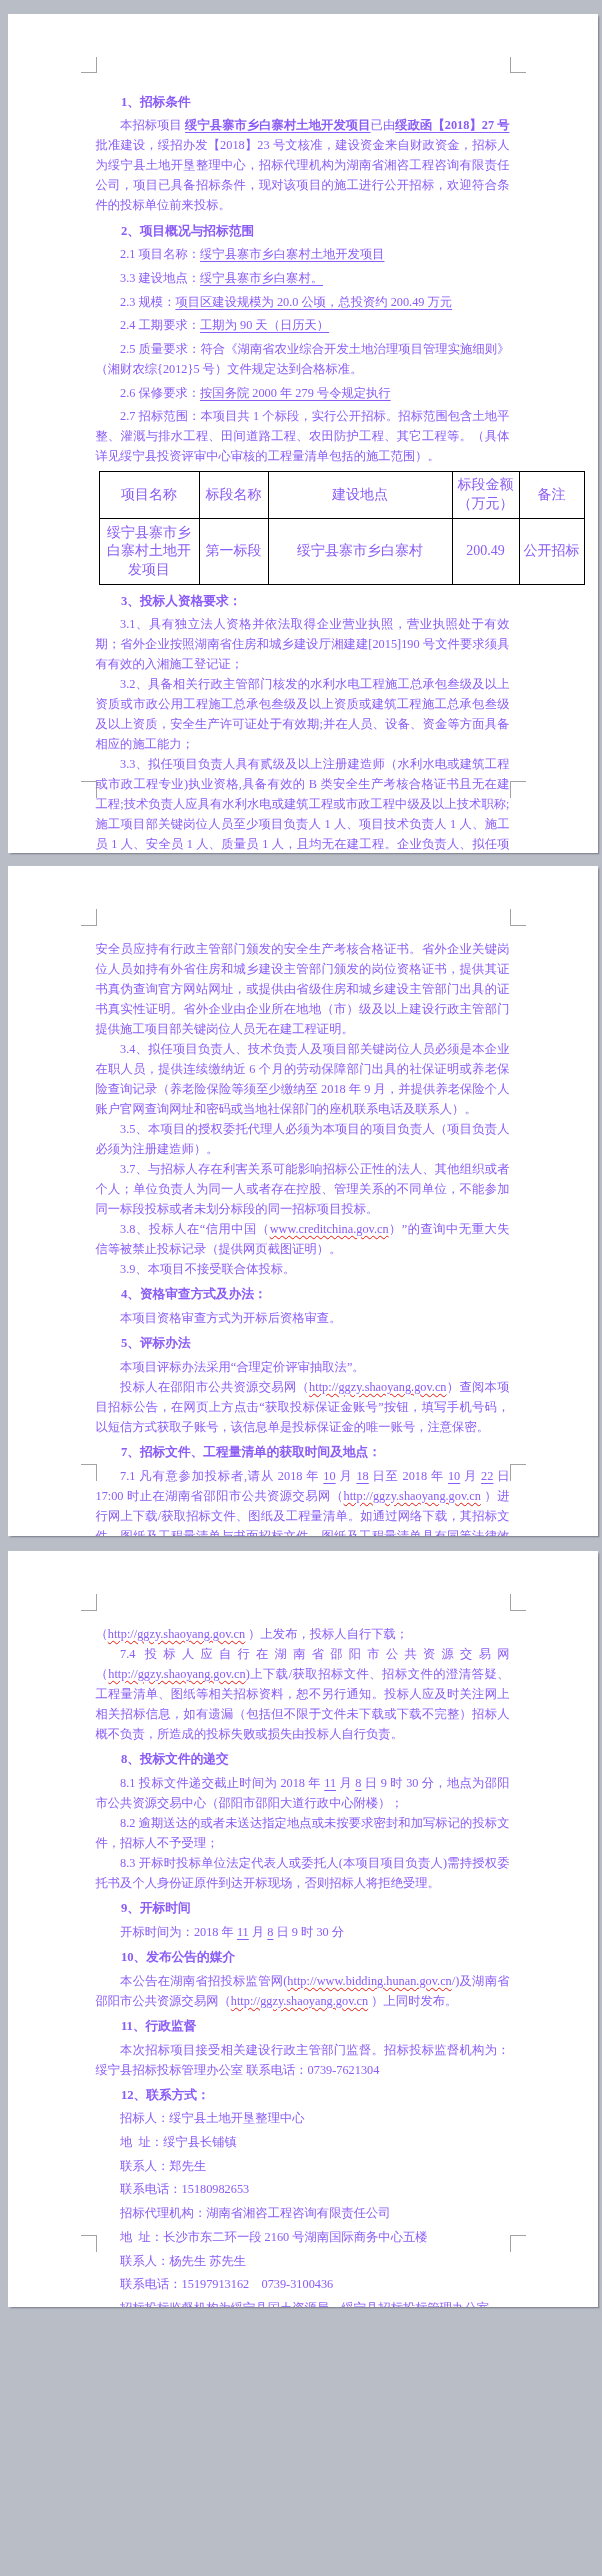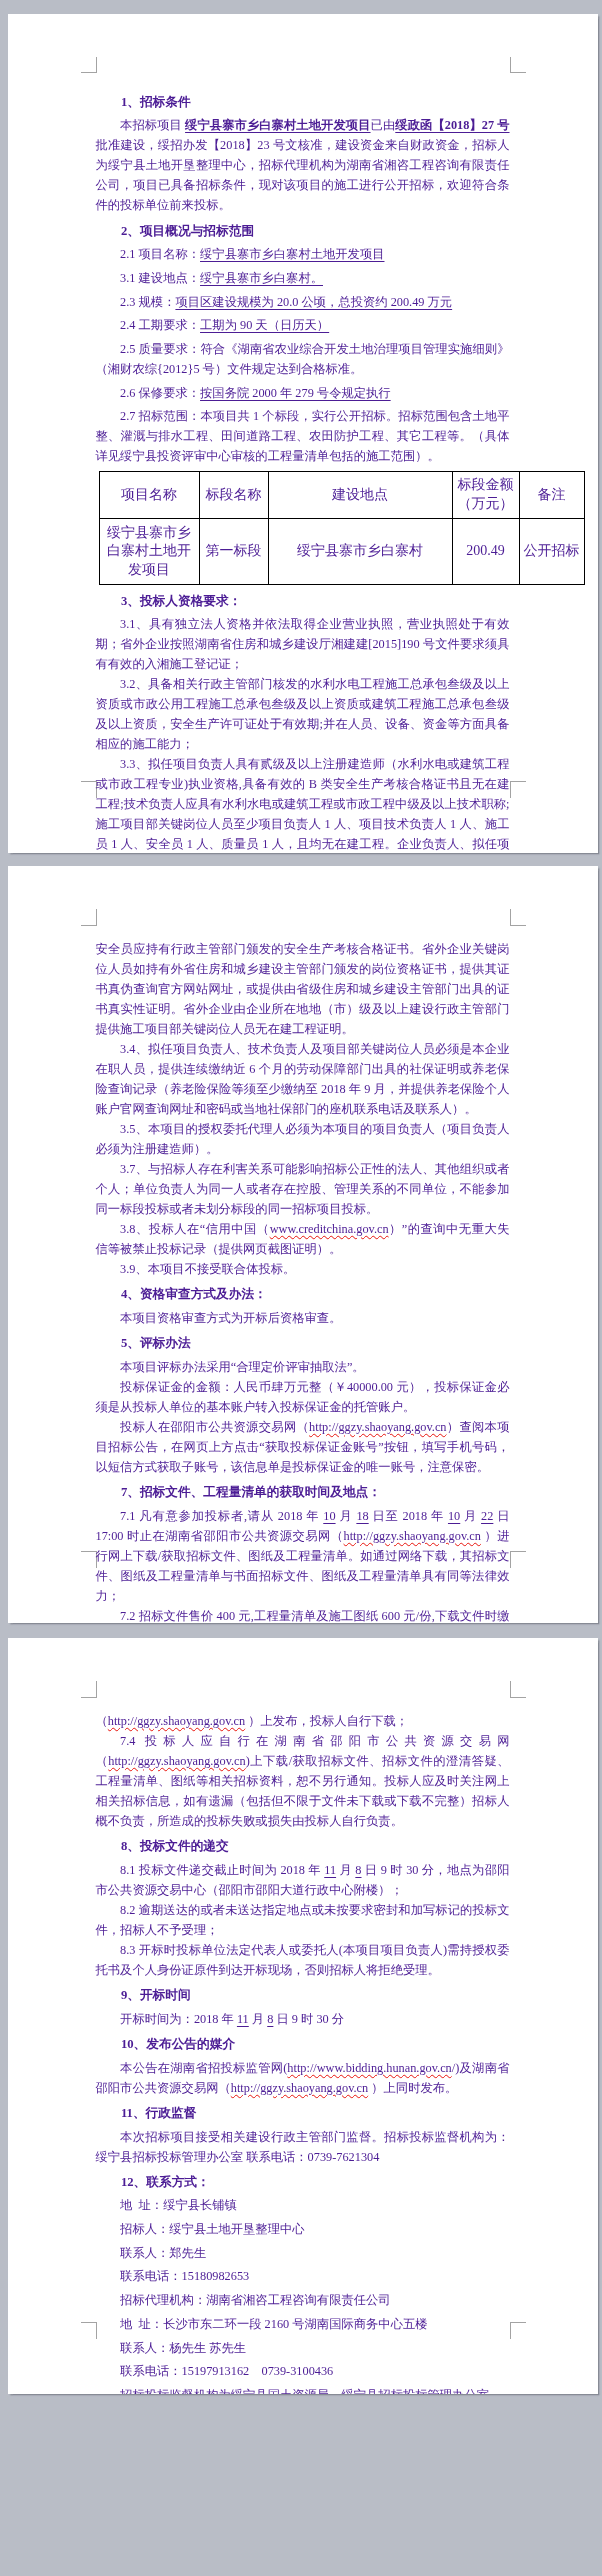--- a/index.html
+++ b/index.html
@@ -12,27 +12,27 @@
   .canvas{padding-top:13.5px;}
   .page{
     position:relative;
     width:590px;
     margin-left:7.5px;
     background:#ffffff;
     box-shadow:1.5px 1.5px 1.5px #878b95;
     overflow:hidden;
   }
   .page-1{height:839px;margin-bottom:13.5px;}
-  .page-2{height:757px;margin-bottom:15px;}
+  .page-2{height:670px;margin-bottom:15px;}
   .page-3{height:756px;}
   .content{
     position:absolute;
     left:88px;top:73px;
     width:414px;
-    color:#4c1d95;
+    color:#8b5cf6;
     font-size:12.3px;
     line-height:20px;
     text-align:justify;
   }
   
   .mark{position:absolute;width:15.7px;height:15.7px;}
   .mark.tl{left:73px;top:43px;border-right:0.7px solid #a3a3a3;border-bottom:0.7px solid #a3a3a3;}
   .mark.tr{left:502px;top:43px;border-left:0.7px solid #a3a3a3;border-bottom:0.7px solid #a3a3a3;}
   .mark.bml{left:73px;bottom:55px;border-right:0.7px solid #a3a3a3;border-top:0.7px solid #a3a3a3;}
   .mark.bmr{left:502px;bottom:55px;border-left:0.7px solid #a3a3a3;border-top:0.7px solid #a3a3a3;}
@@ -76,21 +76,21 @@
   <div class="page page-1">
     <div class="mark tl"></div>
     <div class="mark tr"></div>
     <div class="mark bml"></div>
     <div class="mark bmr"></div>
     <div class="content">
         <div class="blk h"><span>1、招标条件</span></div>
         <div class="blk p"><span>本招标项目 </span><span class="rb ru">绥宁县寨市乡白寨村土地开发项目</span><span>已由</span><span class="rb ru">绥政函【2018】27 号</span><span>批准建设，绥招办发【2018】23 号文核准，建设资金来自财政资金，招标人为绥宁县土地开垦整理中心，招标代理机构为湖南省湘咨工程咨询有限责任公司，项目已具备招标条件，现对该项目的施工进行公开招标，欢迎符合条件的投标单位前来投标。</span></div>
         <div class="blk h"><span>2、项目概况与招标范围</span></div>
         <div class="blk pi"><span>2.1  项目名称：</span><span class="ru">绥宁县寨市乡白寨村土地开发项目</span></div>
-        <div class="blk pi"><span>3.1  建设地点：</span><span class="ru">绥宁县寨市乡白寨村。</span></div>
+        <div class="blk pi"><span>3.3  建设地点：</span><span class="ru">绥宁县寨市乡白寨村。</span></div>
         <div class="blk pi"><span>2.3  规模：</span><span class="ru">项目区建设规模为 20.0 公顷，总投资约 200.49 万元</span></div>
         <div class="blk pi"><span>2.4  工期要求：</span><span class="ru">工期为 90 天（日历天）</span></div>
         <div class="blk pi"><span>2.5  质量要求：符合《湖南省农业综合开发土地治理项目管理实施细则》（湘财农综{2012}5 号）文件规定达到合格标准。</span></div>
         <div class="blk pi"><span>2.6  保修要求：</span><span class="ru">按国务院 2000 年 279 号令规定执行</span></div>
         <div class="blk p"><span>2.7 招标范围：本项目共 1 个标段，实行公开招标。招标范围包含土地平整、灌溉与排水工程、田间道路工程、农田防护工程、其它工程等。（具体详见绥宁县投资评审中心审核的工程量清单包括的施工范围）。</span></div>
         <table class="doc-table">
           <colgroup>
             <col class="c1">
             <col class="c2">
             <col class="c3">
@@ -133,21 +133,20 @@
         <div class="blk pc"><span>安全员应持有行政主管部门颁发的安全生产考核合格证书。省外企业关键岗位人员如持有外省住房和城乡建设主管部门颁发的岗位资格证书，提供其证书真伪查询官方网站网址，或提供由省级住房和城乡建设主管部门出具的证书真实性证明。省外企业由企业所在地地（市）级及以上建设行政主管部门提供施工项目部关键岗位人员无在建工程证明。</span></div>
         <div class="blk p"><span>3.4、拟任项目负责人、技术负责人及项目部关键岗位人员必须是本企业在职人员，提供连续缴纳近 6 个月的劳动保障部门出具的社保证明或养老保险查询记录（养老险保险等须至少缴纳至 2018 年 9 月，并提供养老保险个人账户官网查询网址和密码或当地社保部门的座机联系电话及联系人）。</span></div>
         <div class="blk p"><span>3.5、本项目的授权委托代理人必须为本项目的项目负责人（项目负责人必须为注册建造师）。</span></div>
         <div class="blk p"><span>3.7、与招标人存在利害关系可能影响招标公正性的法人、其他组织或者个人；单位负责人为同一人或者存在控股、管理关系的不同单位，不能参加同一标段投标或者未划分标段的同一招标项目投标。</span></div>
         <div class="blk p"><span>3.8、投标人在“信用中国（</span><span class="rw">www.creditchina.gov.cn</span><span>）”的查询中无重大失信等被禁止投标记录（提供网页截图证明）。</span></div>
         <div class="blk p"><span>3.9、本项目不接受联合体投标。</span></div>
         <div class="blk h"><span>4、资格审查方式及办法：</span></div>
         <div class="blk p"><span>本项目资格审查方式为开标后资格审查。</span></div>
         <div class="blk h"><span>5、评标办法</span></div>
         <div class="blk p"><span>本项目评标办法采用“合理定价评审抽取法”。</span></div>
-        <div class="blk p"><span>投标保证金的金额：人民币肆万元整（￥40000.00 元），投标保证金必须是从投标人单位的基本账户转入投标保证金的托管账户。</span></div>
         <div class="blk p"><span>投标人在邵阳市公共资源交易网（</span><span class="rw">http://ggzy.shaoyang.gov.cn</span><span>）查阅本项目招标公告，在网页上方点击“获取投标保证金账号”按钮，填写手机号码，以短信方式获取子账号，该信息单是投标保证金的唯一账号，注意保密。</span></div>
         <div class="blk h"><span>7、招标文件、工程量清单的获取时间及地点：</span></div>
         <div class="blk p"><span>7.1 凡有意参加投标者,请从 2018 年 </span><span class="ru">10</span><span> 月 </span><span class="ru">18</span><span> 日至 2018 年 </span><span class="ru">10</span><span> 月 </span><span class="ru">22</span><span> 日 17:00 时止在湖南省邵阳市公共资源交易网（</span><span class="rw">http://ggzy.shaoyang.gov.cn</span><span> ）进行网上下载/获取招标文件、图纸及工程量清单。如通过网络下载，其招标文件、图纸及工程量清单与书面招标文件、图纸及工程量清单具有同等法律效力；</span></div>
         <div class="blk p"><span>7.2 招标文件售价 400 元,工程量清单及施工图纸 600 元/份,下载文件时缴纳；开标时验证支付证明；</span></div>
       </div>
   </div>
 
   <div class="page page-3">
     <div class="mark tl"></div>
     <div class="mark tr"></div>
@@ -160,22 +159,22 @@
         <div class="blk p"><span>8.1 投标文件递交截止时间为 2018 年 </span><span class="ru">11</span><span> 月 </span><span class="ru">8</span><span> 日 9 时 30 分，地点为邵阳市公共资源交易中心（邵阳市邵阳大道行政中心附楼）；</span></div>
         <div class="blk p"><span>8.2 逾期送达的或者未送达指定地点或未按要求密封和加写标记的投标文件，招标人不予受理；</span></div>
         <div class="blk p"><span>8.3 开标时投标单位法定代表人或委托人(本项目项目负责人)需持授权委托书及个人身份证原件到达开标现场，否则招标人将拒绝受理。</span></div>
         <div class="blk h"><span>9、开标时间</span></div>
         <div class="blk p"><span>开标时间为：2018 年 </span><span class="ru">11</span><span> 月 </span><span class="ru">8</span><span> 日 9 时 30 分</span></div>
         <div class="blk h"><span>10、发布公告的媒介</span></div>
         <div class="blk p"><span>本公告在湖南省招投标监管网(</span><span class="rw">http://www.bidding.hunan.gov.cn</span><span>/)及湖南省邵阳市公共资源交易网（</span><span class="rw">http://ggzy.shaoyang.gov.cn</span><span> ）上同时发布。</span></div>
         <div class="blk h"><span>11、行政监督</span></div>
         <div class="blk p"><span>本次招标项目接受相关建设行政主管部门监督。招标投标监督机构为：绥宁县招标投标管理办公室 联系电话：0739-7621304</span></div>
         <div class="blk h"><span>12、联系方式：</span></div>
+        <div class="blk pl"><span>招标人：绥宁县土地开垦整理中心</span></div>
         <div class="blk pl"><span>地  址：绥宁县长铺镇</span></div>
-        <div class="blk pl"><span>招标人：绥宁县土地开垦整理中心</span></div>
         <div class="blk pl"><span>联系人：郑先生</span></div>
         <div class="blk pl"><span>联系电话：15180982653</span></div>
         <div class="blk pl"><span>招标代理机构：湖南省湘咨工程咨询有限责任公司</span></div>
         <div class="blk pl"><span>地  址：长沙市东二环一段 2160 号湖南国际商务中心五楼</span></div>
         <div class="blk pl"><span>联系人：杨先生 苏先生</span></div>
         <div class="blk pl"><span>联系电话：15197913162    0739-3100436</span></div>
         <div class="blk pl"><span>招标投标监督机构为绥宁县国土资源局、绥宁县招标投标管理办公室。</span></div>
       </div>
   </div>
 

